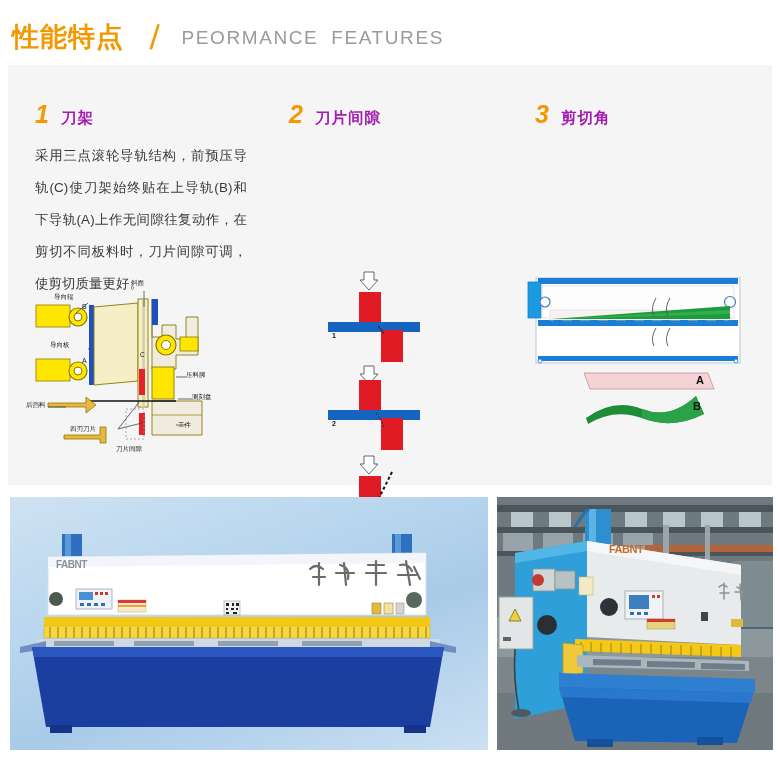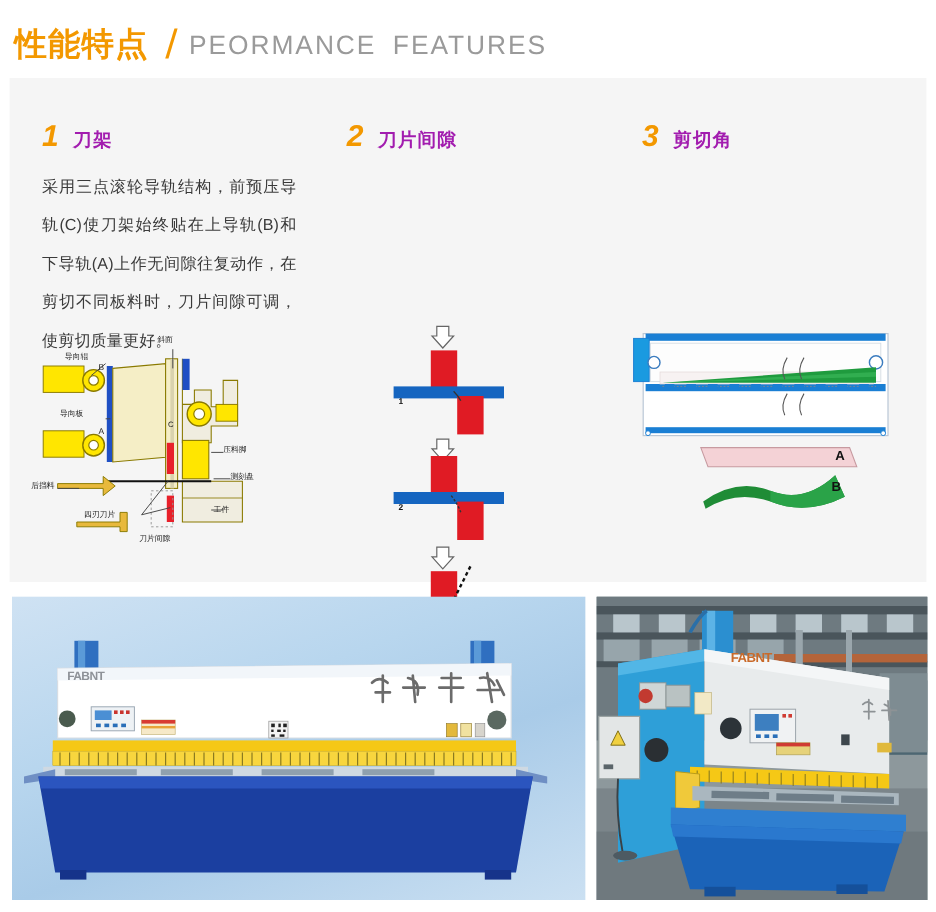--- a/index.html
+++ b/index.html
@@ -7,34 +7,34 @@
     width: 780px; height: 760px;
     background: #ffffff;
     font-family: "Liberation Sans", "DejaVu Sans", sans-serif;
     overflow: hidden;
   }
   .page { position: relative; width: 780px; height: 760px; }
 
   
   .header {
     position: absolute; left: 12px; top: 10px;
-    display: flex; align-items: flex-end; gap: 4px;
+    display: flex; align-items: flex-end; gap: 16px;
     height: 44px;
   }
   .header .cn {
     font-size: 27px; font-weight: bold; color: #F39800;
     letter-spacing: 1px; line-height: 34px;
   }
   .header .slash {
     font-size: 34px; color: #F39800; font-weight: 300;
     margin: 0 6px 0 10px; line-height: 34px;
     transform: skewX(-2deg);
   }
   .header .en {
-    font-size: 22px; color: #9a9a9a; letter-spacing: 1.6px;
+    font-size: 19px; color: #9a9a9a; letter-spacing: 1.6px;
     line-height: 32px; word-spacing: 6px;
   }
 
   
   .panel {
     position: absolute; left: 8px; top: 65px;
     width: 764px; height: 420px;
     background: #f5f5f5;
   }
   .cols {

